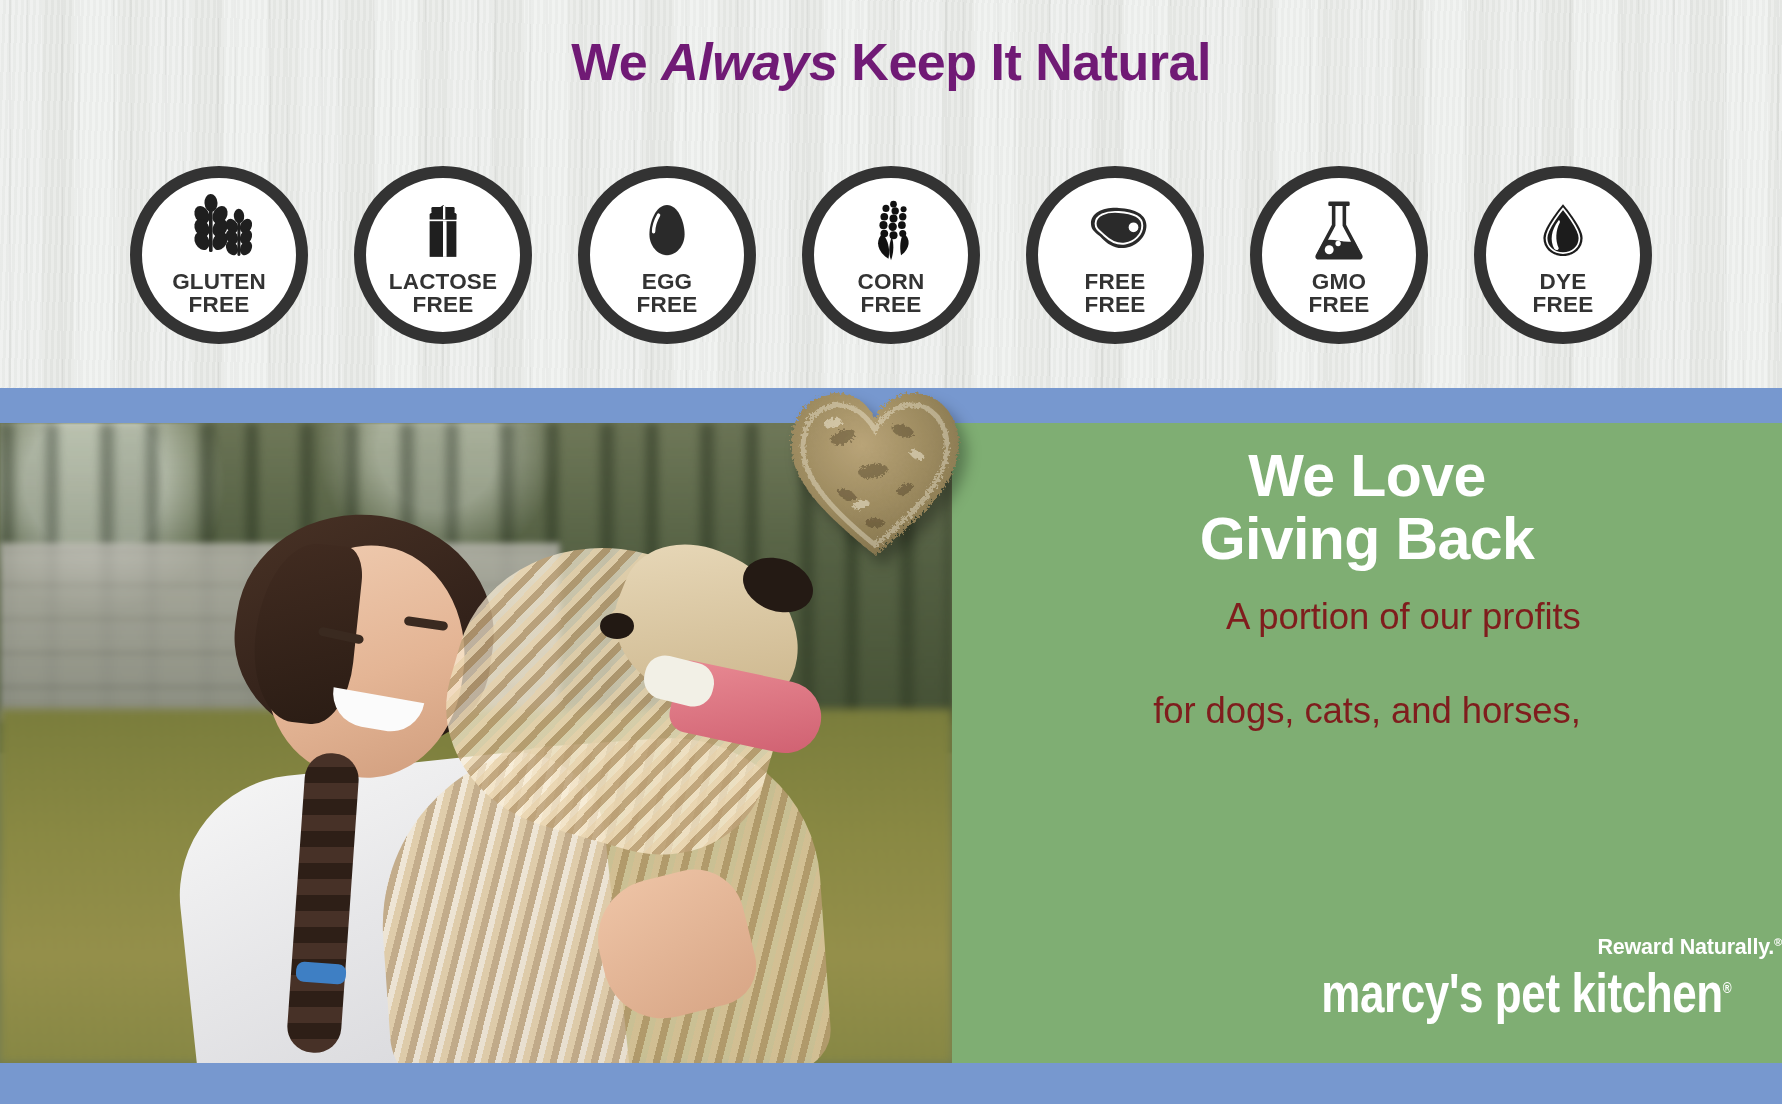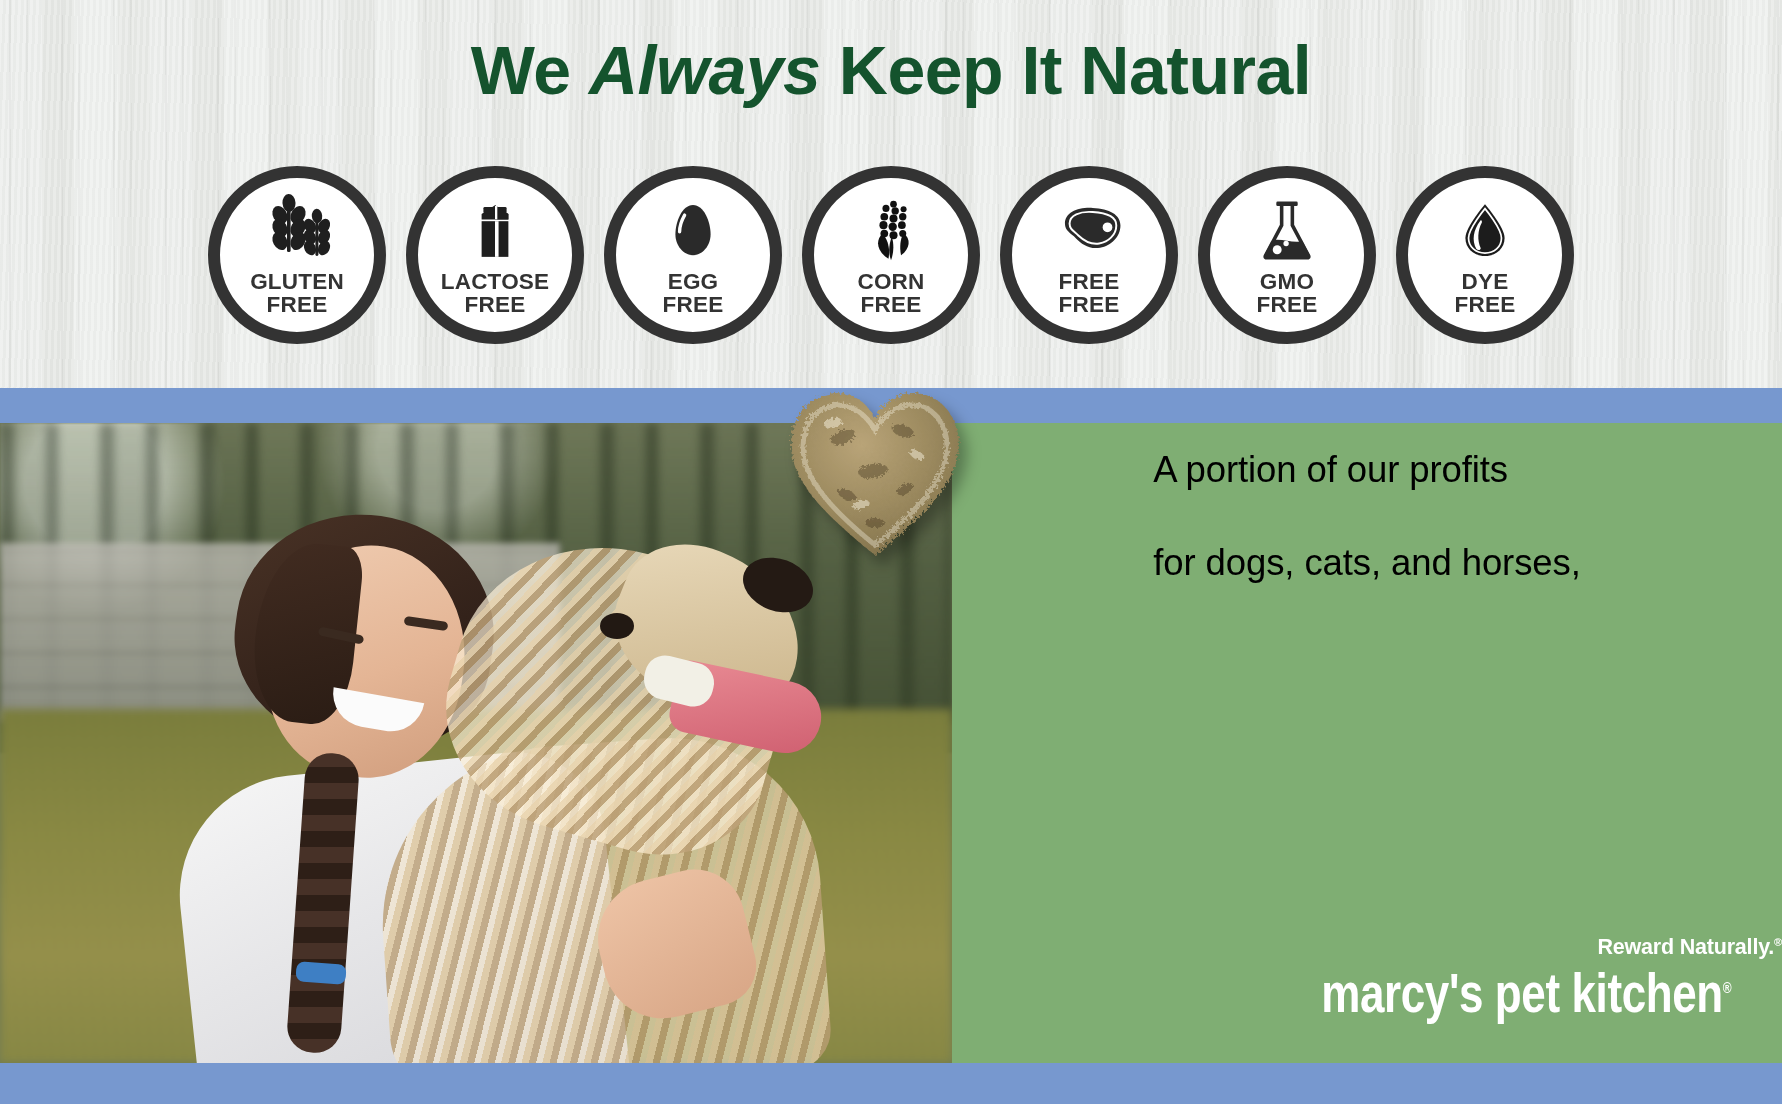--- a/index.html
+++ b/index.html
@@ -42,35 +42,35 @@
         rgba(255,255,255,0.35) 3px,
         rgba(180,182,178,0.10) 3px,
         rgba(180,182,178,0.10) 6px);
     opacity:.55;
     pointer-events:none;
   }
 
   .headline{
     position:absolute;left:0;top:36px;width:1782px;
     text-align:center;
-    font-size:68px;
+    font-size:52px;
     font-weight:bold;
     letter-spacing:-0.5px;
-    color:#14532d;
+    color:#701a75;
     line-height:1.0;
     z-index:4;
     white-space:nowrap;
   }
   .headline .it{font-style:italic;}
 
   
   .badges{
     position:absolute;left:0;top:166px;width:1782px;height:180px;
     display:flex;justify-content:center;align-items:flex-start;
-    gap:20px;
+    gap:46px;
     z-index:4;
   }
   .badge{
     position:relative;
     width:178px;height:178px;border-radius:50%;
     background:#ffffff;
     border:12px solid #333333;
     box-sizing:border-box;
     display:flex;flex-direction:column;
     align-items:center;justify-content:flex-start;
@@ -265,22 +265,22 @@
     display:flex;flex-direction:column;
     align-items:center;
   }
   .gp-title{
     margin-top:22px;
     font-size:59px;font-weight:bold;color:#ffffff;
     line-height:1.06;text-align:center;letter-spacing:-0.6px;
   }
   .gp-body{
     margin-top:24px;
-    font-size:36.5px;color:#000000;
-    line-height:1.28;text-align:left;
+    font-size:36.5px;color:#7f1d1d;
+    line-height:1.28;text-align:right;
     font-weight:normal;letter-spacing:-0.1px;
   }
   .gp-logo-wrap{
     position:absolute;left:0;bottom:42px;width:830px;text-align:right;
   }
   .gp-tagline{
     font-size:21.5px;font-weight:bold;color:#ffffff;
     letter-spacing:-0.2px;
     margin-bottom:6px;
   }
@@ -478,20 +478,24 @@
       <div class="ph-dog-head"></div>
       <div class="ph-dog-snout"></div>
       <div class="ph-tongue"></div>
       <div class="ph-tongue2"></div>
       <div class="ph-dog-nose"></div>
       <div class="ph-dog-eye"></div>
       <div class="ph-hand"></div>
     </div>
 
     <div class="green-panel">
+      <div class="gp-title">
+        <span>We Love</span><br>
+        <span>Giving Back</span>
+      </div>
 
       <div class="gp-body">
         <span>A portion of our profits</span><br>
         <br>
         <span>for dogs, cats, and horses,</span><br>
         <br>
       </div>
 
       <div class="gp-logo-wrap">
         <div class="gp-tagline">

